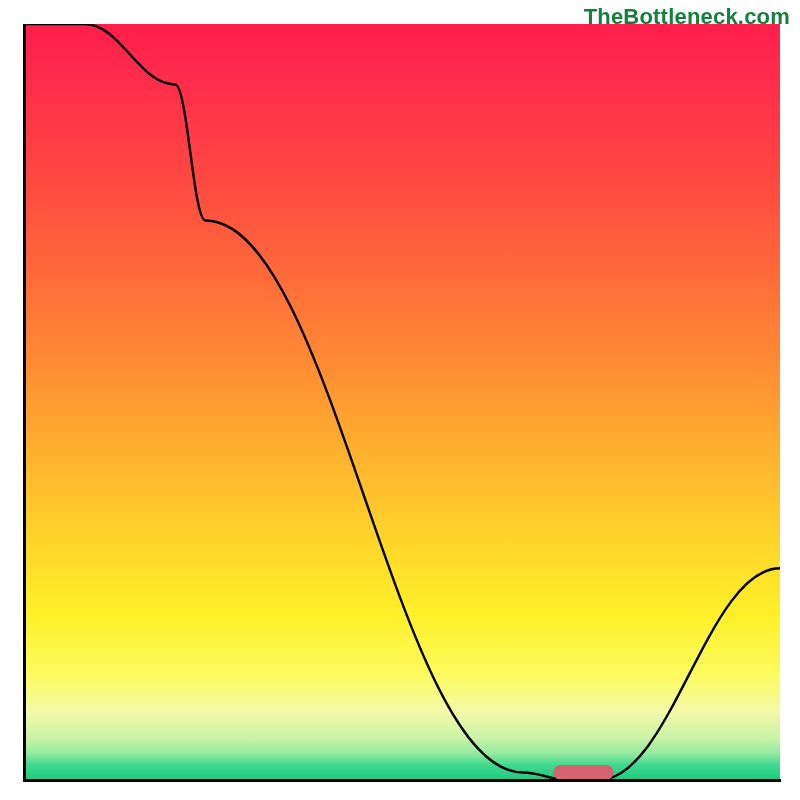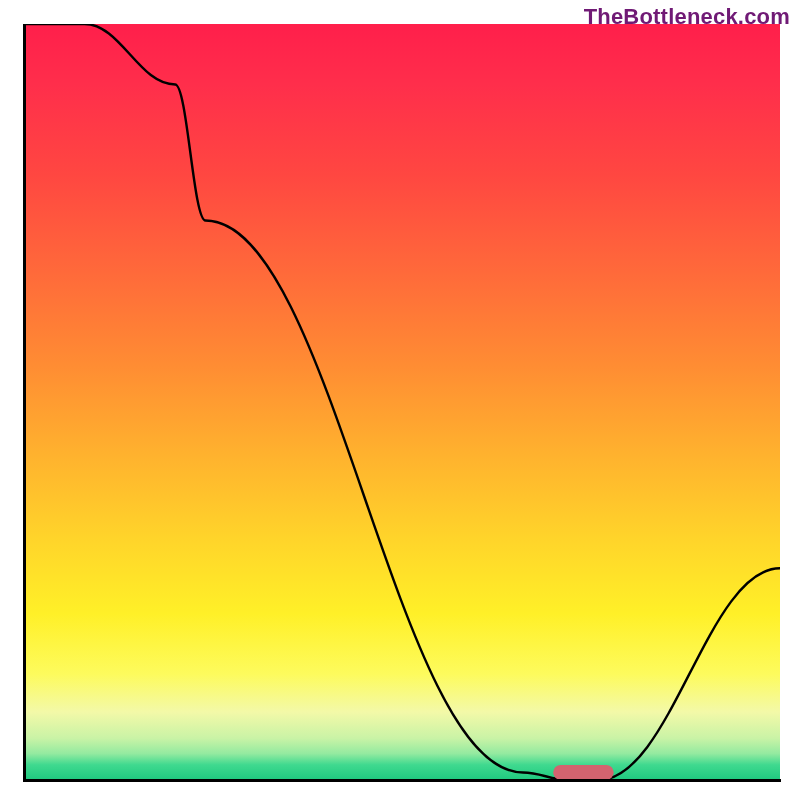--- a/index.html
+++ b/index.html
@@ -15,21 +15,21 @@
     position: relative;
     width: 800px;
     height: 800px;
   }
   .watermark {
     position: absolute;
     top: 4px;
     right: 10px;
     font-size: 22px;
     font-weight: 600;
-    color: #701a75;
+    color: #15803d;
     letter-spacing: 0.2px;
     z-index: 20;
   }
   .plot-area {
     position: absolute;
     left: 24px;
     top: 24px;
     width: 756px;
     height: 756px;
     box-sizing: border-box;

